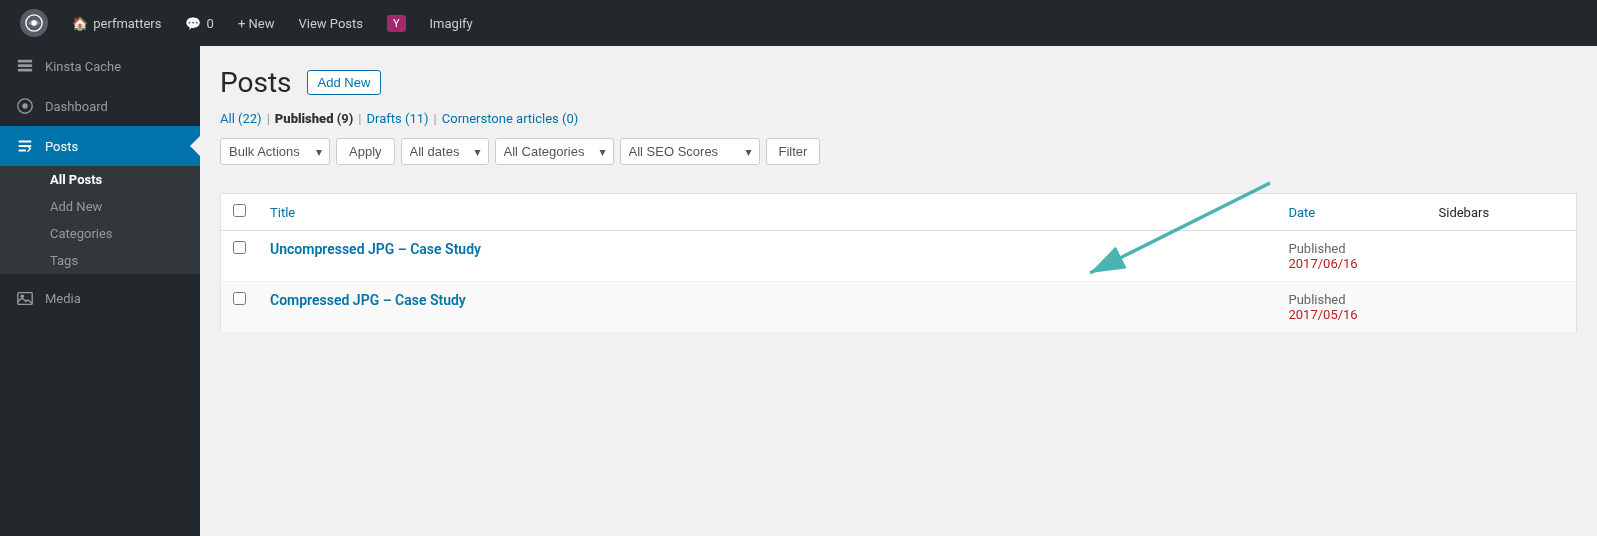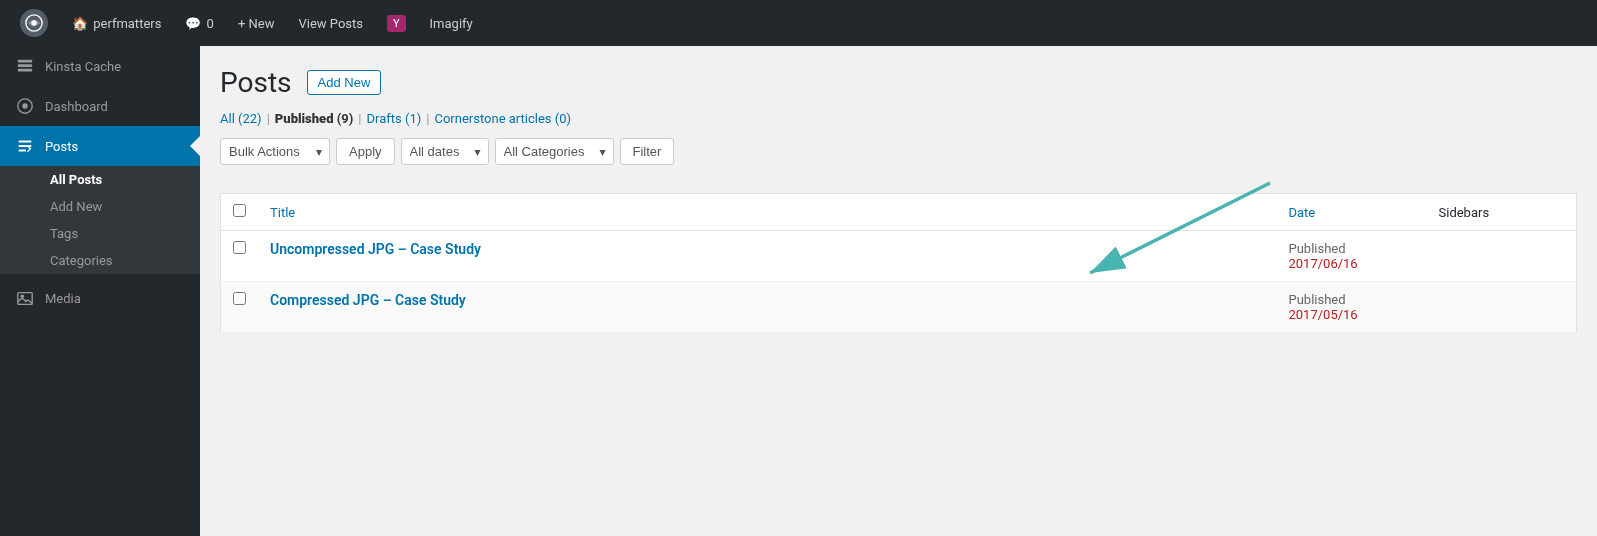--- a/index.html
+++ b/index.html
@@ -289,24 +289,24 @@
       <span>Posts</span>
     </div>
     <div class="submenu">
       <div class="submenu-item active-sub">
         <span>All Posts</span>
       </div>
       <div class="submenu-item">
         <span>Add New</span>
       </div>
       <div class="submenu-item">
+        <span>Categories</span>
+      </div>
+      <div class="submenu-item">
         <span>Tags</span>
-      </div>
-      <div class="submenu-item">
-        <span>Categories</span>
       </div>
     </div>
     <div class="menu-item" style="margin-top:4px;">
       <span class="icon">
         <svg width="18" height="18" viewBox="0 0 20 20">
             <rect x="2" y="4" width="16" height="13" rx="1" fill="none" stroke="#999" stroke-width="1.5"></rect>
             <circle cx="7" cy="8" r="2" fill="#999"></circle>
             <path d="M2 14l5-4 4 4 2-2 5 4" fill="none" stroke="#999" stroke-width="1.5"></path>
           </svg>
       </span>
@@ -323,21 +323,21 @@
 
     <div class="subsubsub">
       <a href="#">
         <span>All</span>
         <span> (22)</span>
       </a>
       <span class="sep"> | </span>
       <span class="current"><strong>Published</strong> (9)</span>
       <span class="sep"> | </span>
       <a href="#">
-        <span>Drafts (1)</span>
+        <span>Drafts (11)</span>
       </a>
       <span class="sep"> | </span>
       <a href="#">
         <span>Cornerstone articles (0)</span>
       </a>
     </div>
 
     <div class="tablenav">
       <div class="select-wrapper">
         <select class="select-dropdown">
@@ -346,20 +346,25 @@
       </div>
       <button class="apply-btn">Apply</button>
       <div class="select-wrapper">
         <select class="select-dropdown">
           <option>All dates</option>
         </select>
       </div>
       <div class="select-wrapper">
         <select class="select-dropdown">
           <option>All Categories</option>
+        </select>
+      </div>
+      <div class="select-wrapper">
+        <select class="select-dropdown" style="min-width:140px;">
+          <option>All SEO Scores</option>
         </select>
       </div>
       <button class="filter-btn">Filter</button>
     </div>
 
     <div class="table-wrapper" style="position:relative;">
       <table class="wp-list-table">
         <thead>
           <tr>
             <th class="column-check">

